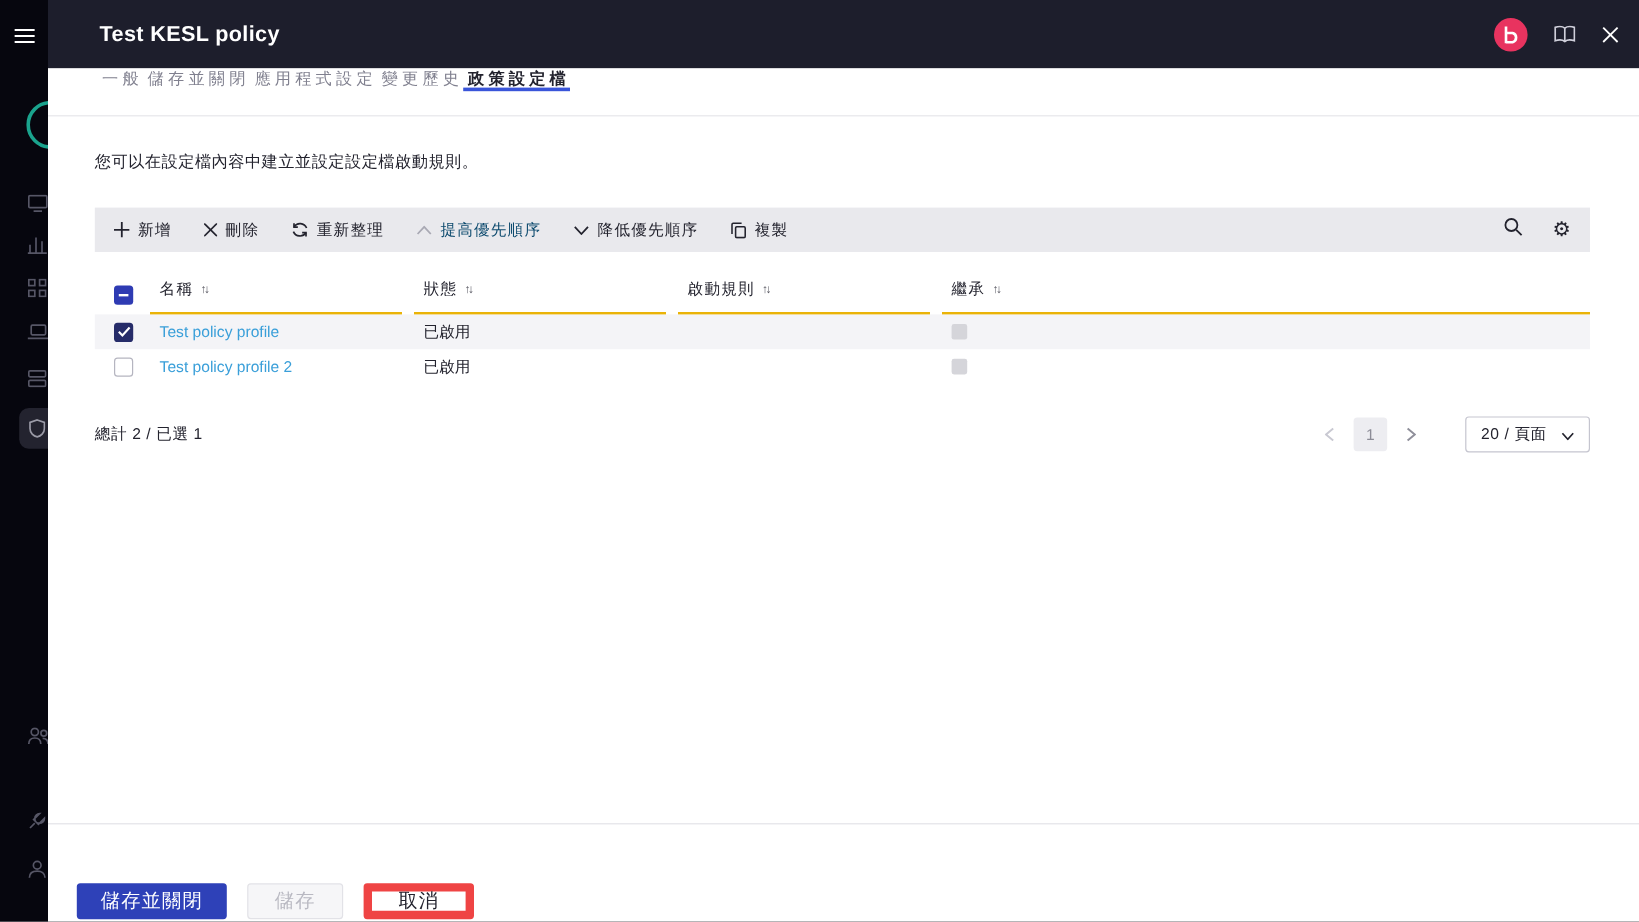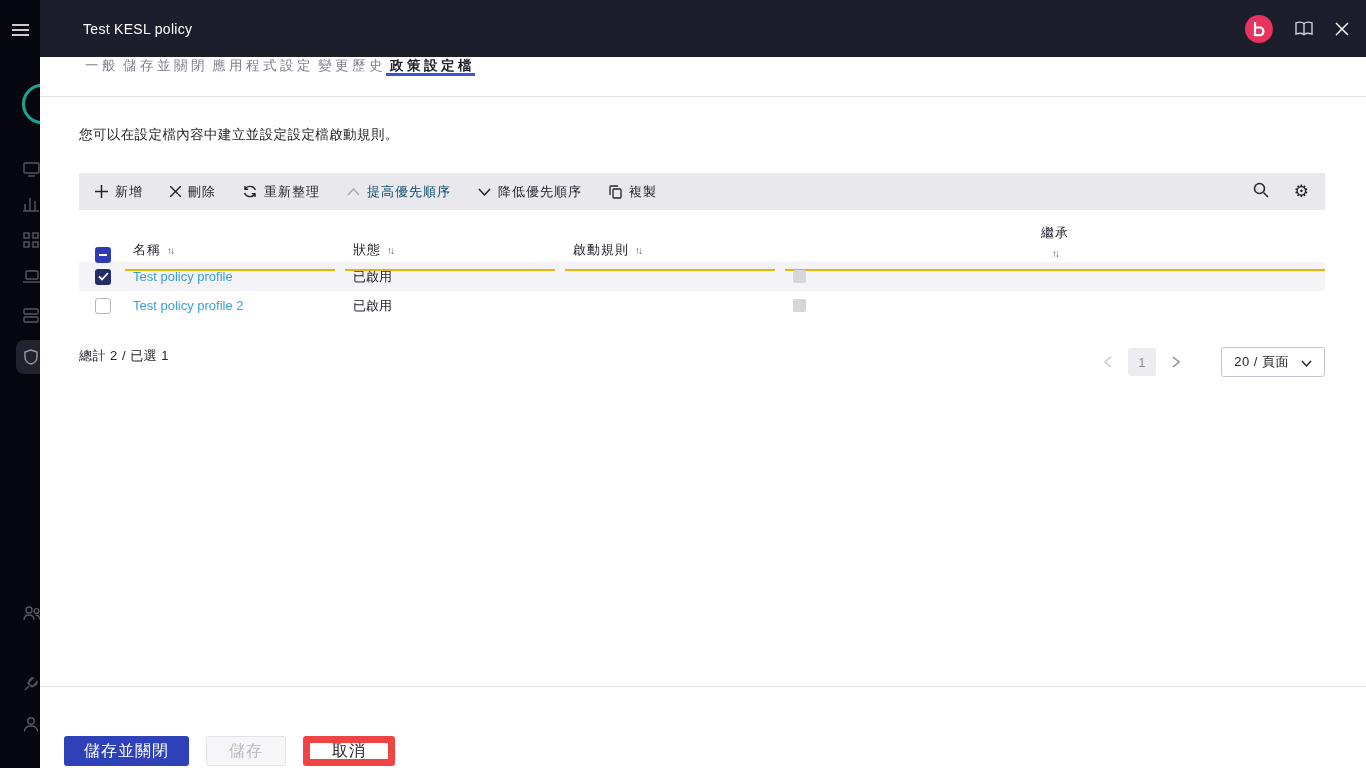--- a/index.html
+++ b/index.html
@@ -26,21 +26,21 @@
   
   .dialog {
     position: absolute; left: 40px; top: 0; right: 0; bottom: 0;
     background: #ffffff; display: flex; flex-direction: column; z-index: 2;
   }
 
   .dlg-header {
     height: 57px; flex: 0 0 57px; background: #1d1e2c;
     display: flex; align-items: center; padding: 0 17px 0 43px;
   }
-  .dlg-title { color: #ffffff; font-size: 14px; font-weight: normal; letter-spacing: .3px; }
+  .dlg-title { color: #ffffff; font-size: 18px; font-weight: bold; letter-spacing: .3px; }
   .hdr-right { margin-left: auto; display: flex; align-items: center; gap: 22px; }
   .logo-badge {
     width: 28px; height: 28px; border-radius: 50%; background: #e8335f;
     display: flex; align-items: center; justify-content: center;
   }
   .hdr-icon { display: flex; align-items: center; cursor: pointer; }
 
   
   .tabs {
     height: 40px; flex: 0 0 40px; background: #fff;
@@ -73,41 +73,41 @@
 
   
   .tbl { margin-top: 14px; }
   .tgrid { display: grid; grid-template-columns: 46px 220px 220px 220px 1fr; }
   .thead { align-items: end; height: 38px; font-size: 13px; color: #23232e; }
   .th {
     padding: 0 8px 10px 8px; margin-right: 10px;
     border-bottom: 2px solid #eab308;
     display: flex; align-items: center; gap: 6px; letter-spacing: 1px;
   }
-  .th:last-child { margin-right: 0; flex-direction: column; }
+  .th:last-child { margin-right: 0; }
   .th-check { border-bottom: none; margin: 0; padding: 0 0 8px 16px; }
   .sort { font-size: 10px; color: #55555f; letter-spacing: -2px; white-space: nowrap; }
 
   .trow { height: 29px; align-items: center; font-size: 13px; }
   .trow.selected { background: #f4f4f7; }
   .cell { padding: 0 8px; }
   .cell-check { padding-left: 16px; }
   .link { color: #3a9fd9; cursor: pointer; }
 
   .cb { width: 16px; height: 16px; border-radius: 3px; position: relative; cursor: pointer; }
   .cb.indet { background: #2e3bb3; }
   .cb.indet::after {
     content: ""; position: absolute; left: 4px; right: 4px; top: 7px; height: 2px; background: #fff;
   }
   .cb.checked { background: #262c69; display: flex; align-items: center; justify-content: center; }
   .cb.empty { border: 1px solid #b5b5c0; background: #fff; }
   .cb-inherit { width: 13px; height: 13px; border-radius: 2px; background: #d5d5da; }
 
   
-  .tbl-footer { margin-top: 27px; display: flex; font-size: 13px; letter-spacing: .5px; }
+  .tbl-footer { margin-top: 27px; display: flex; align-items: center; font-size: 13px; letter-spacing: .5px; }
   .pager { margin-left: auto; display: flex; align-items: center; gap: 12px; }
   .pg-chev { display: flex; align-items: center; cursor: pointer; padding: 4px; }
   .page-num {
     width: 28px; height: 28px; border-radius: 3px; background: #ededf1; color: #8c8c97;
     display: flex; align-items: center; justify-content: center; font-size: 13px; cursor: pointer;
   }
   .page-size {
     margin-left: 25px; border: 1px solid #c5c5cf; border-radius: 3px; height: 30px;
     padding: 0 12px; display: flex; align-items: center; gap: 12px;
     font-size: 13px; color: #23232e; cursor: pointer; background: #fff;

